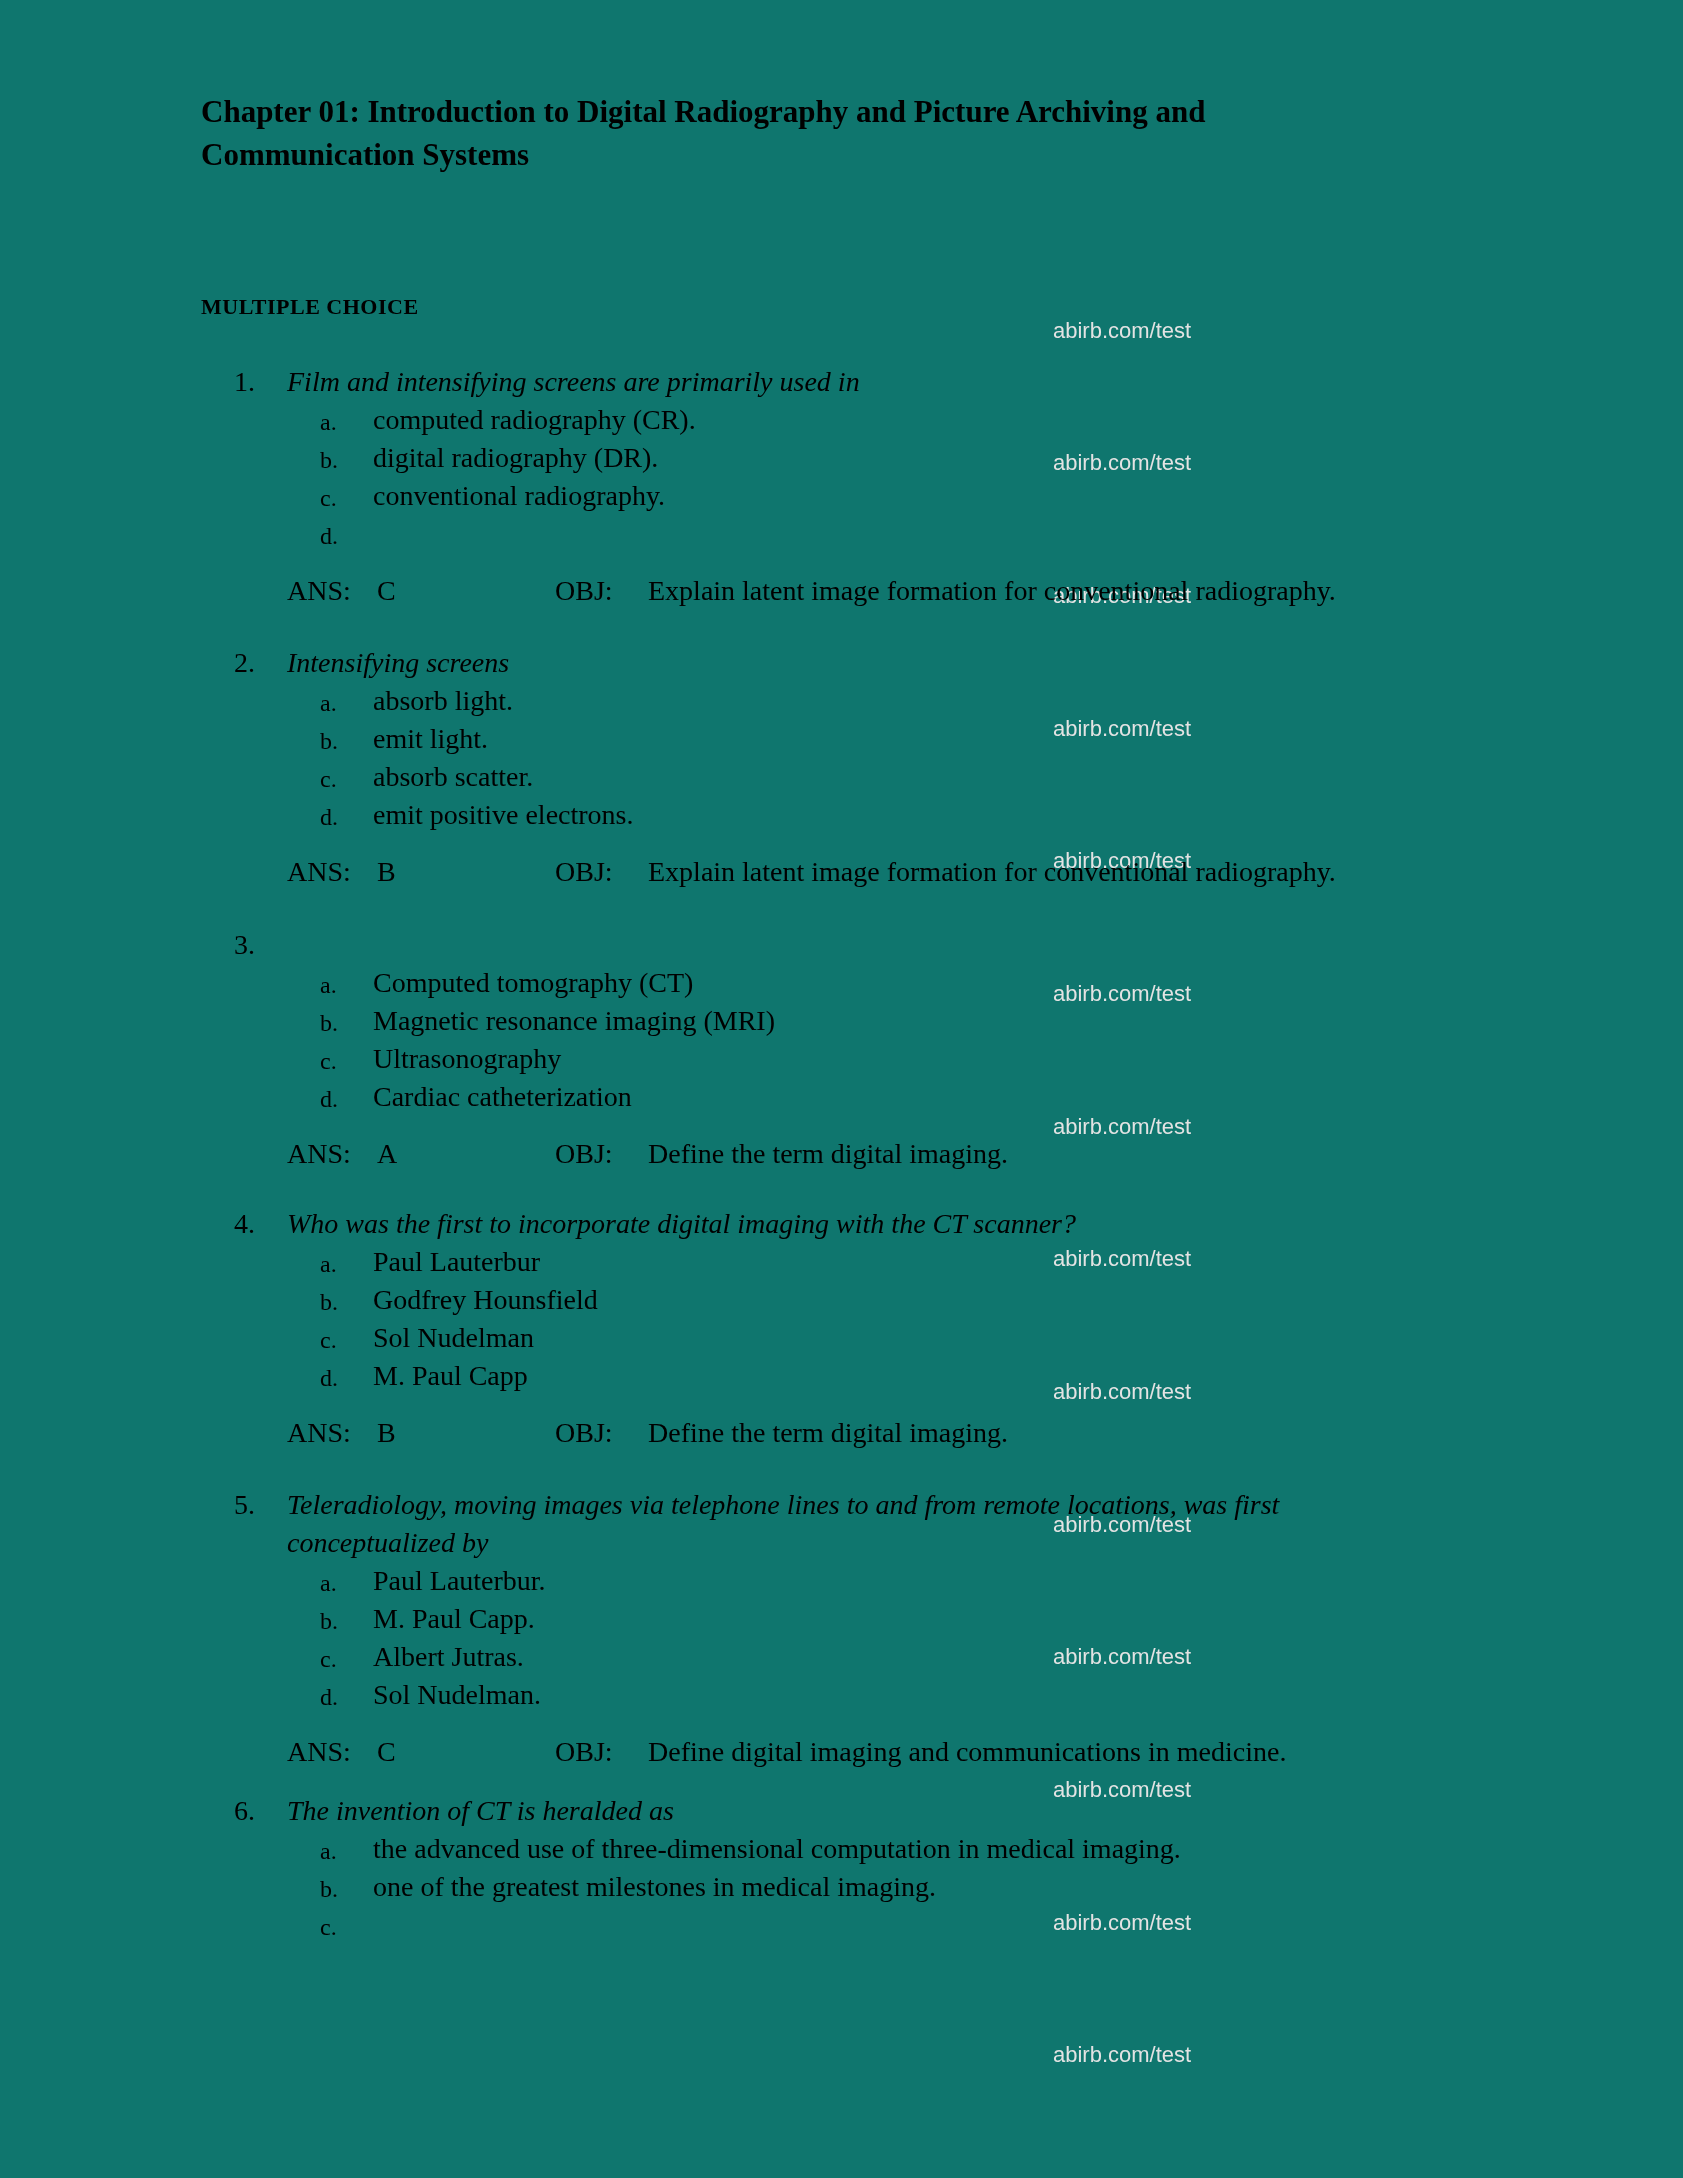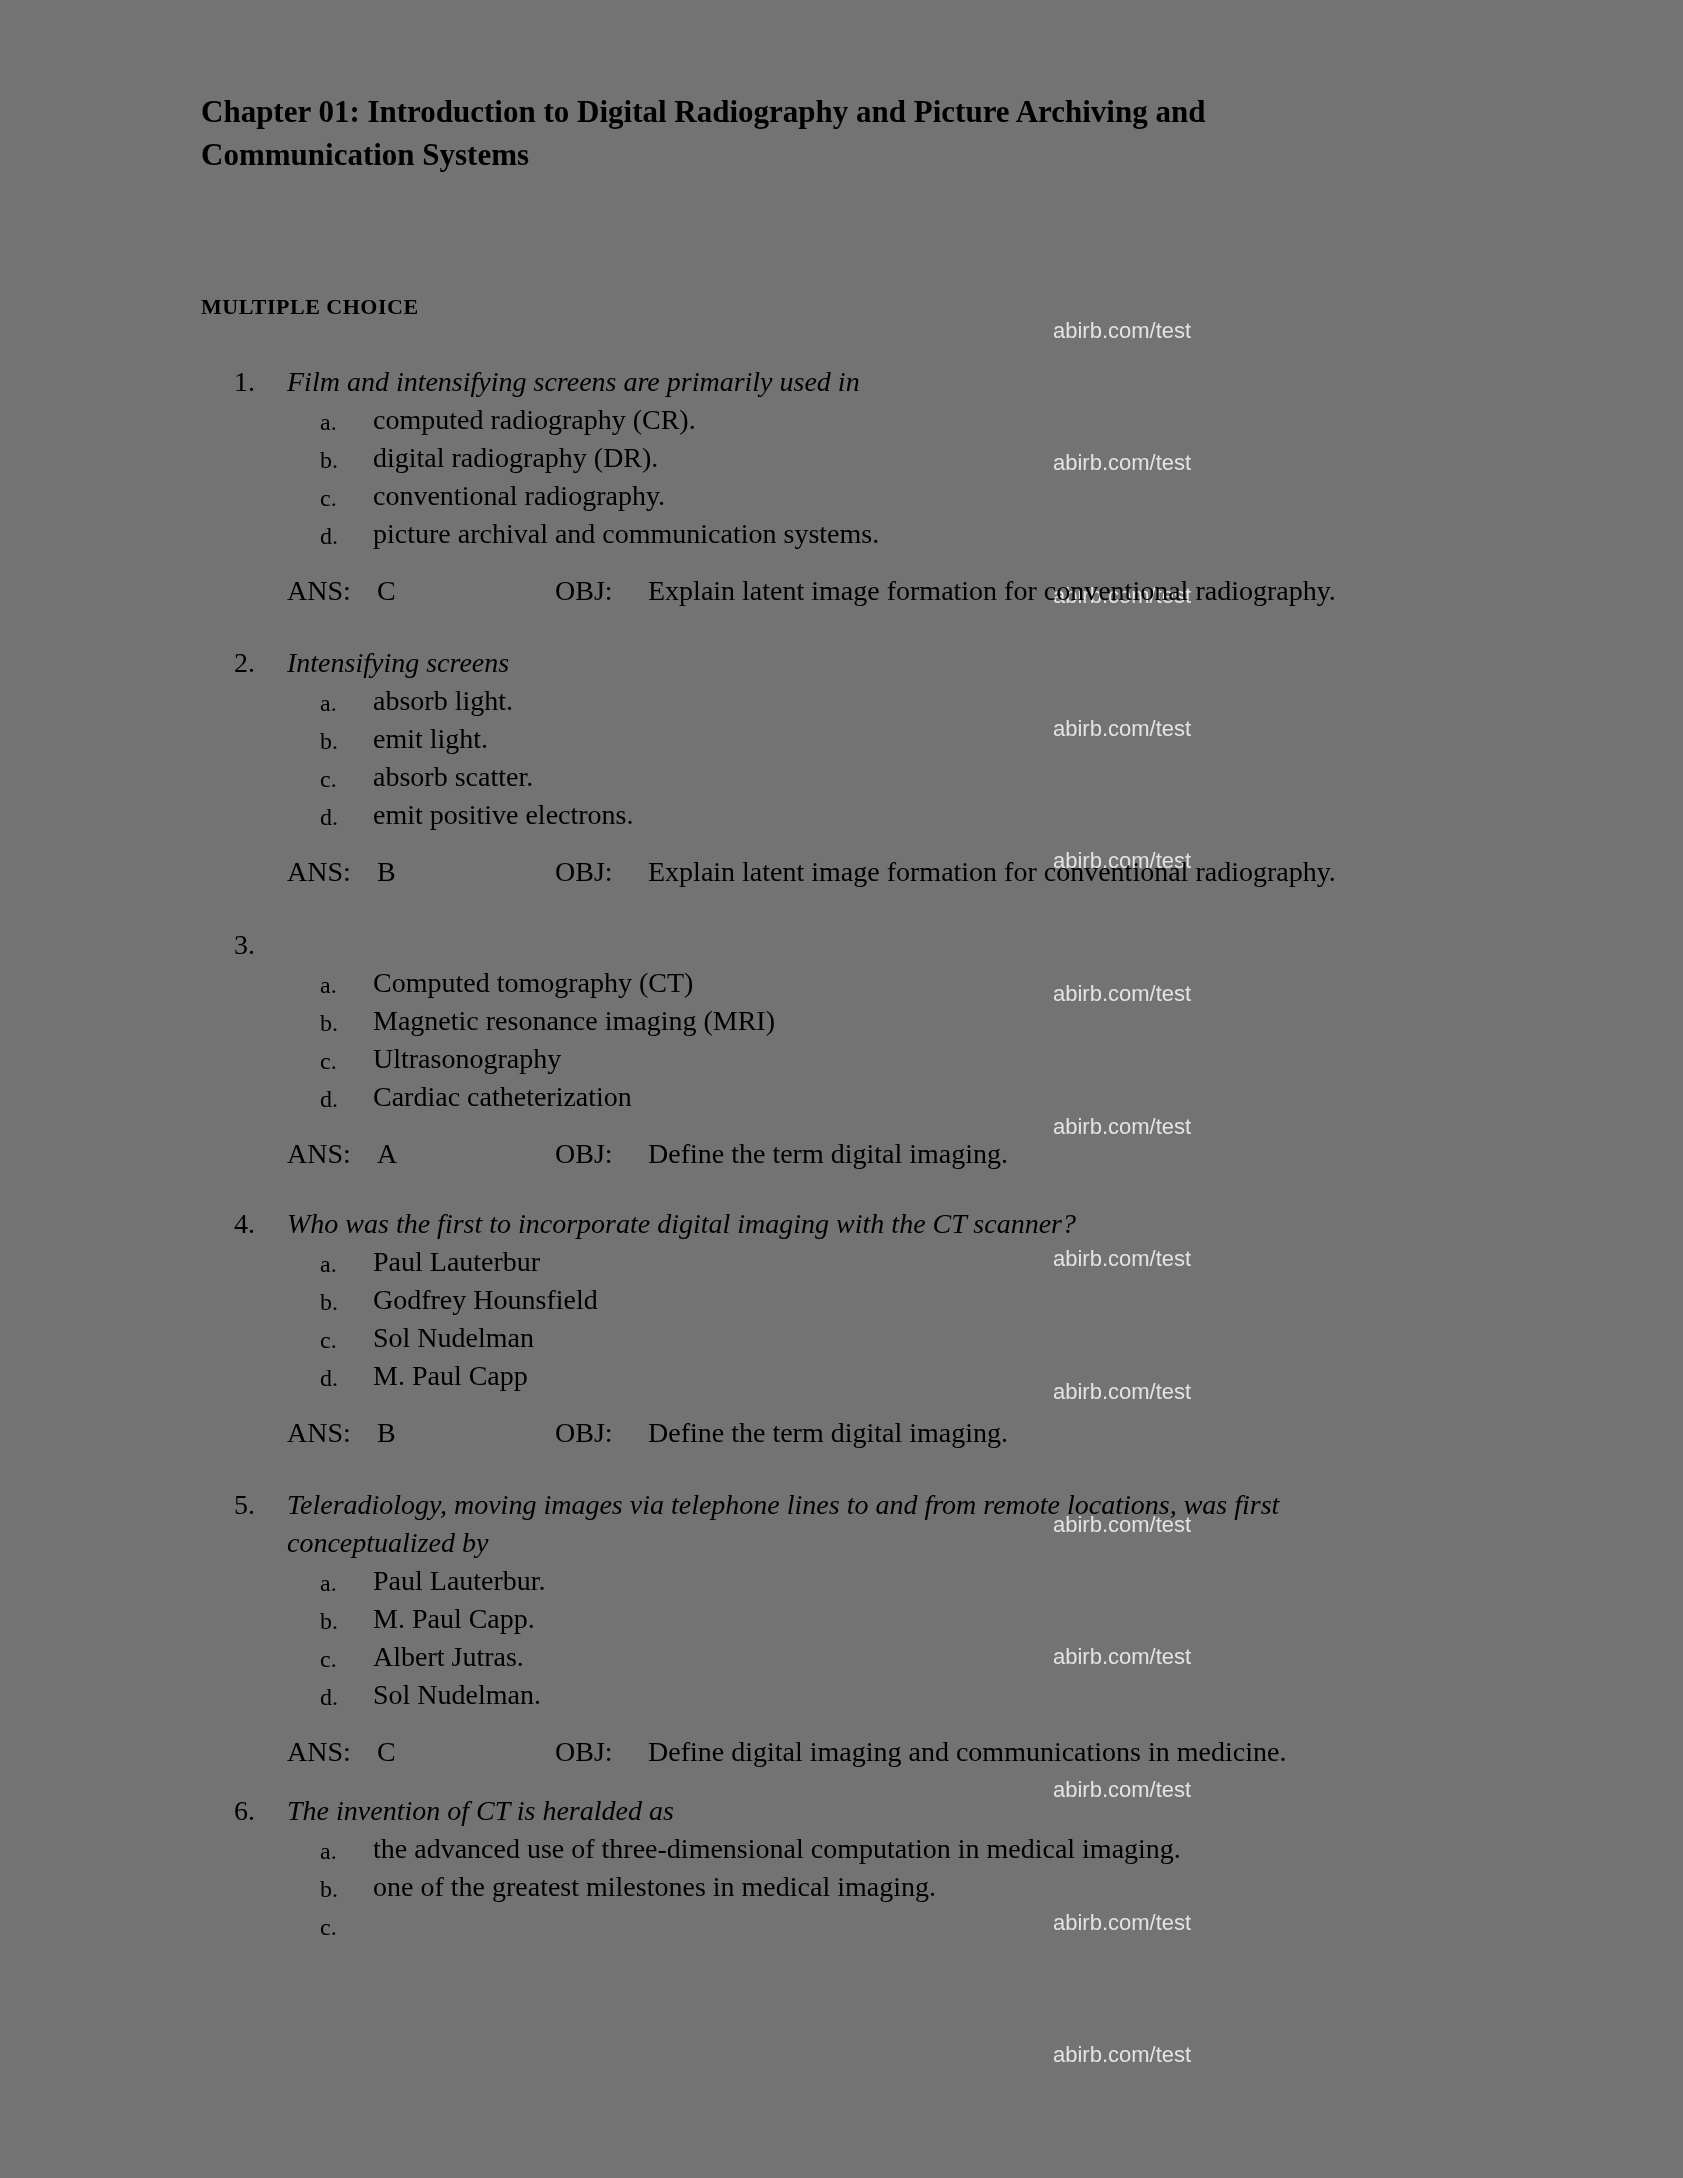--- a/index.html
+++ b/index.html
@@ -1,18 +1,18 @@
 <!DOCTYPE html>
 <html><head>
 <meta charset="utf-8">
 <style>
   html,body { margin:0; padding:0; background:#ffffff; }
   .page {
     position:relative; width:1683px; height:2178px;
-    background:#737373; color:#000000; overflow:hidden;
+    background:#0f766e; color:#000000; overflow:hidden;
     font-family:"Liberation Serif", serif;
   }
   .title {
     position:absolute; left:201px; top:90px;
     font-size:31px; font-weight:bold; line-height:43px; white-space:nowrap;
   }
   .section-heading {
     position:absolute; left:201px; top:294px;
     font-size:22px; font-weight:bold; letter-spacing:0.5px; white-space:nowrap;
   }
@@ -75,21 +75,20 @@
         <div class="qline">
           <span class="opt-letter">b.</span>
           <span class="opt-text">digital radiography (DR).</span>
         </div>
         <div class="qline">
           <span class="opt-letter">c.</span>
           <span class="opt-text">conventional radiography.</span>
         </div>
         <div class="qline">
           <span class="opt-letter">d.</span>
-          <span class="opt-text">picture archival and communication systems.</span>
         </div>
         <div class="qline ans-row">
           <span class="ans-label">ANS:</span>
           <span class="ans-value">C</span>
           <span class="obj-label">OBJ:</span>
           <span class="obj-text">Explain latent image formation for conventional radiography.</span>
         </div>
       </div>
       <div class="question" style="top: 644px;">
         <div class="qline">

